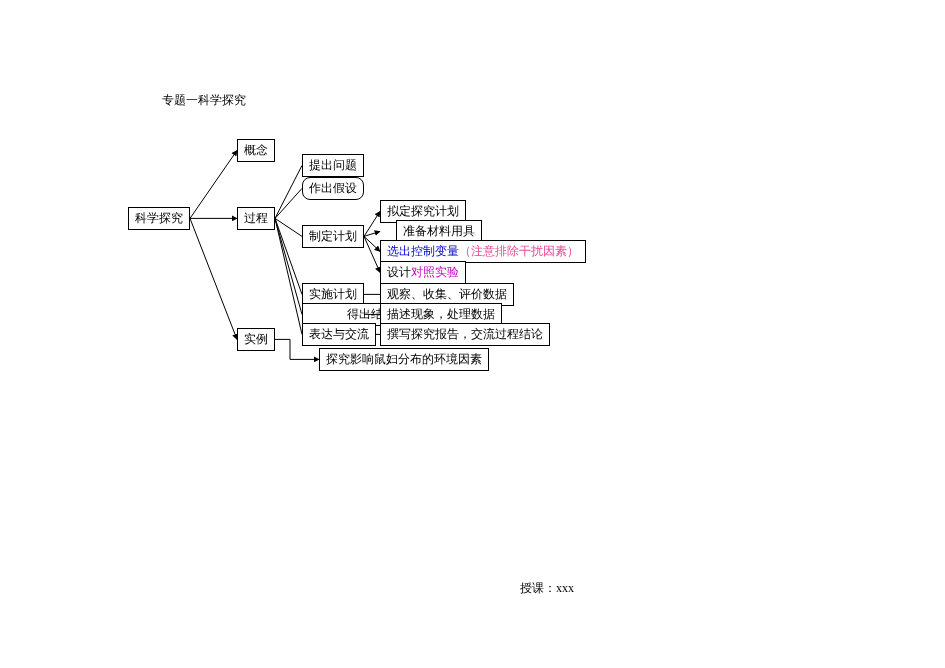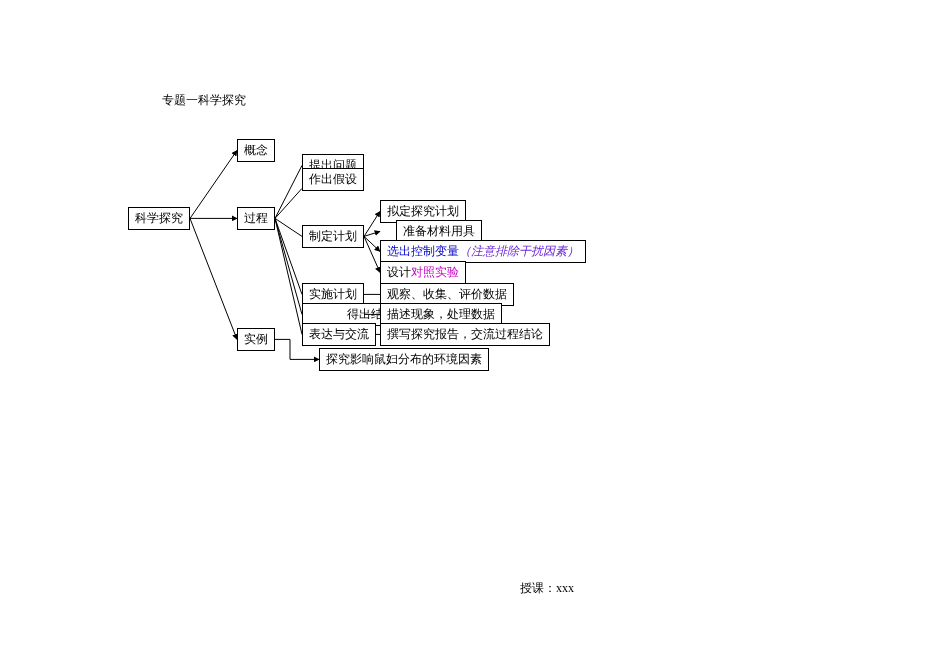--- a/index.html
+++ b/index.html
@@ -27,37 +27,37 @@
     white-space: nowrap;
   }
   svg.lines {
     position: absolute;
     left: 0;
     top: 0;
     width: 945px;
     height: 668px;
     pointer-events: none;
   }
-  .red { color: #6d28d9; font-style: italic; }
+  .red { color: #ec4899; }
   .blue { color: #0000cc; }
   .magenta { color: #c000c0; }
 </style>
 </head>
 <body>
 
 <div class="plain" style="left:162px; top:92px;">专题一科学探究</div>
 
 <div class="node" id="n-root" style="left:128px; top:207px;">科学探究</div>
 
 <div class="node" id="n-concept" style="left:237px; top:139px;">概念</div>
 <div class="node" id="n-process" style="left:237px; top:207px;">过程</div>
 <div class="node" id="n-example" style="left:237px; top:328px;">实例</div>
 
 <div class="node" id="n-s1" style="left:302px; top:154px;">提出问题</div>
-<div class="node" id="n-s2" style="left:302px; top:168px;">作出假设</div>
+<div class="node" id="n-s2" style="left:302px; top:177px;border-radius:8px;">作出假设</div>
 <div class="node" id="n-s3" style="left:302px; top:225px;">制定计划</div>
 <div class="node" id="n-s4" style="left:302px; top:283px;">实施计划</div>
 <div class="node" id="n-s5" style="left:302px; top:303px;padding-left:44px;">得出结论</div>
 <div class="node" id="n-s6" style="left:302px; top:323px;">表达与交流</div>
 
 <div class="node" id="n-d1" style="left:380px; top:200px;">拟定探究计划</div>
 <div class="node" id="n-d2" style="left:396px; top:220px;">准备材料用具</div>
 <div class="node" id="n-d3" style="left:380px; top:240px;"><span class="blue">选出控制变量</span><span class="red">（注意排除干扰因素）</span></div>
 <div class="node" id="n-d4" style="left:380px; top:261px;">设计<span class="magenta">对照实验</span></div>
 

